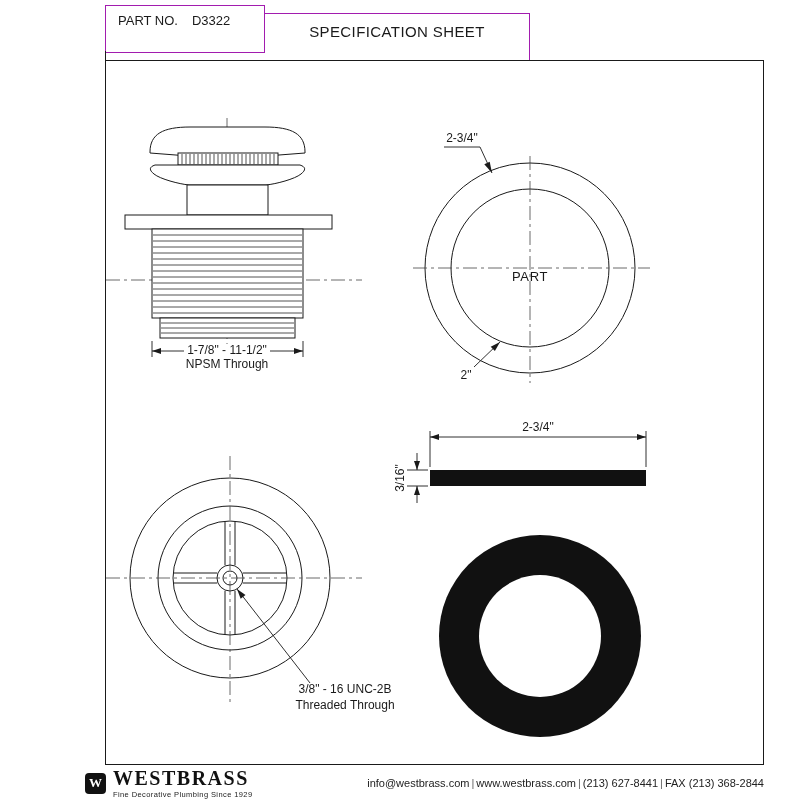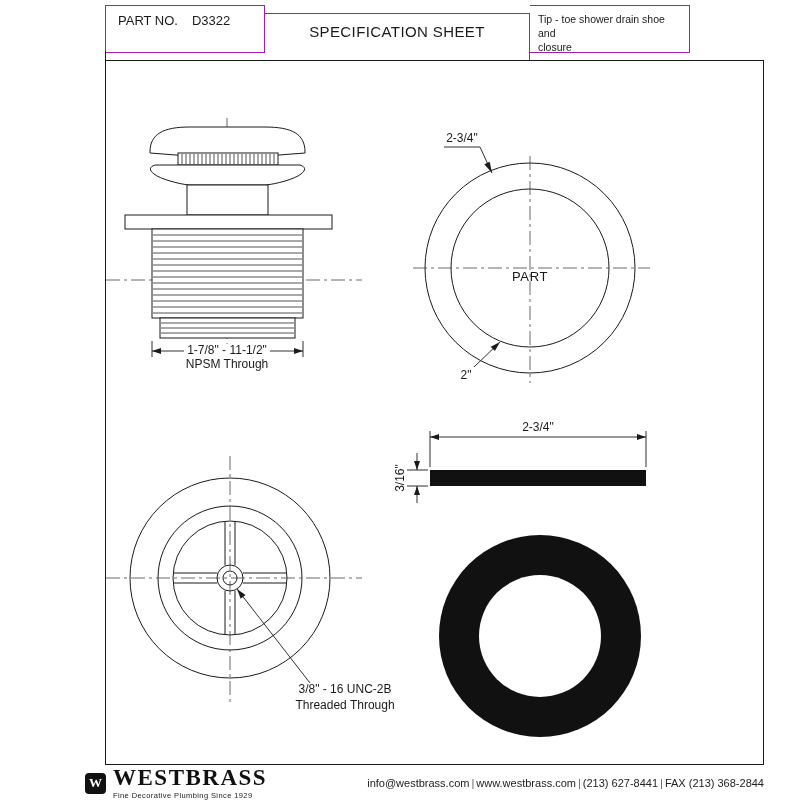--- a/index.html
+++ b/index.html
@@ -37,40 +37,36 @@
   .push { font-size:13px; letter-spacing:.6px; background:transparent; }
   .rot  { transform:translate(-50%,-50%) rotate(-90deg); background:transparent; }
 
   
   .footer { position:absolute; left:0; top:767px; width:800px; height:32px; display:flex;
             align-items:center; justify-content:space-between; padding:0 36px 0 85px; }
   .brand-block { display:flex; align-items:center; gap:7px; }
   .logo { width:21px; height:21px; background:#111; border-radius:4px; color:#fff;
           font-family:"Liberation Serif", serif; font-weight:bold; font-size:13px;
           display:flex; align-items:center; justify-content:center; }
-  .brand { font-family:"Liberation Serif", serif; font-weight:bold; font-size:23px;
+  .brand { font-family:"Liberation Serif", serif; font-weight:bold; font-size:20px;
            letter-spacing:1.5px; color:#111; line-height:1; }
   .tagline { font-size:7.5px; letter-spacing:.4px; color:#222; margin-top:2px; }
   .contacts { font-size:11px; color:#222; display:flex; align-items:center; gap:2px; white-space:nowrap; }
   .sep { color:#666; }
 </style>
 </head>
 <body>
 
 <div class="page">
 
   <div class="hbox part-box">
     <div><span>PART NO.</span><span class="part-value">D3322</span></div>
   </div>
   <div class="hbox title-box">
     <div class="sheet-title">SPECIFICATION SHEET</div>
-  </div>
-  <div class="hbox tip-box">
-    <div>Tip - toe shower drain shoe and</div>
-    <div>closure</div>
   </div>
   <div class="border-seg" style="left:105px;top:51px;width:1px;height:9px"></div>
 
   <div class="main-box"></div>
 
   <svg class="drawing-svg" width="657" height="703" viewBox="106 61 657 703" xmlns="http://www.w3.org/2000/svg">
 
     <g>
       <path class="cl" d="M227,118 V345"></path>
       <path class="cl" d="M106,280 H362"></path>

